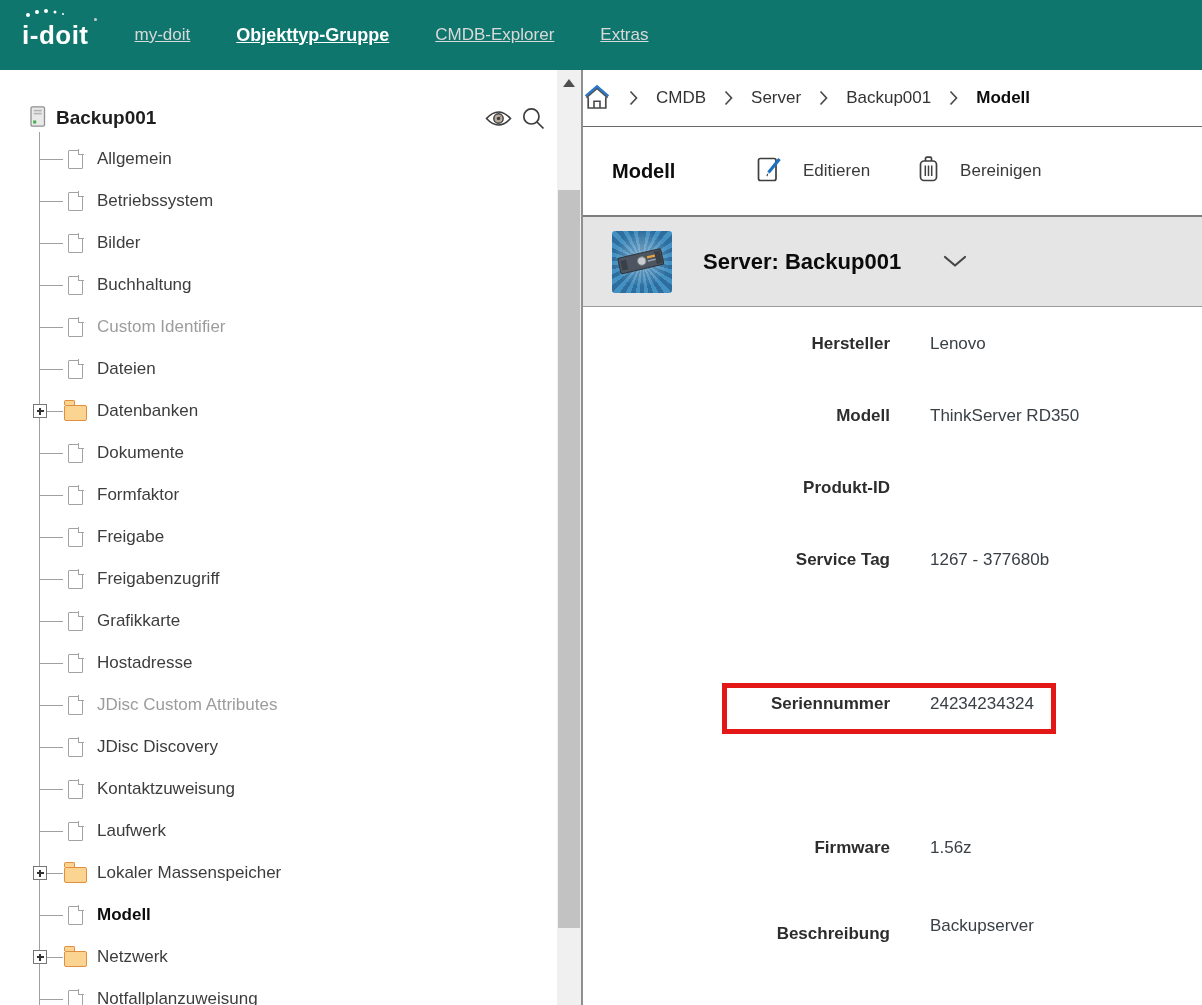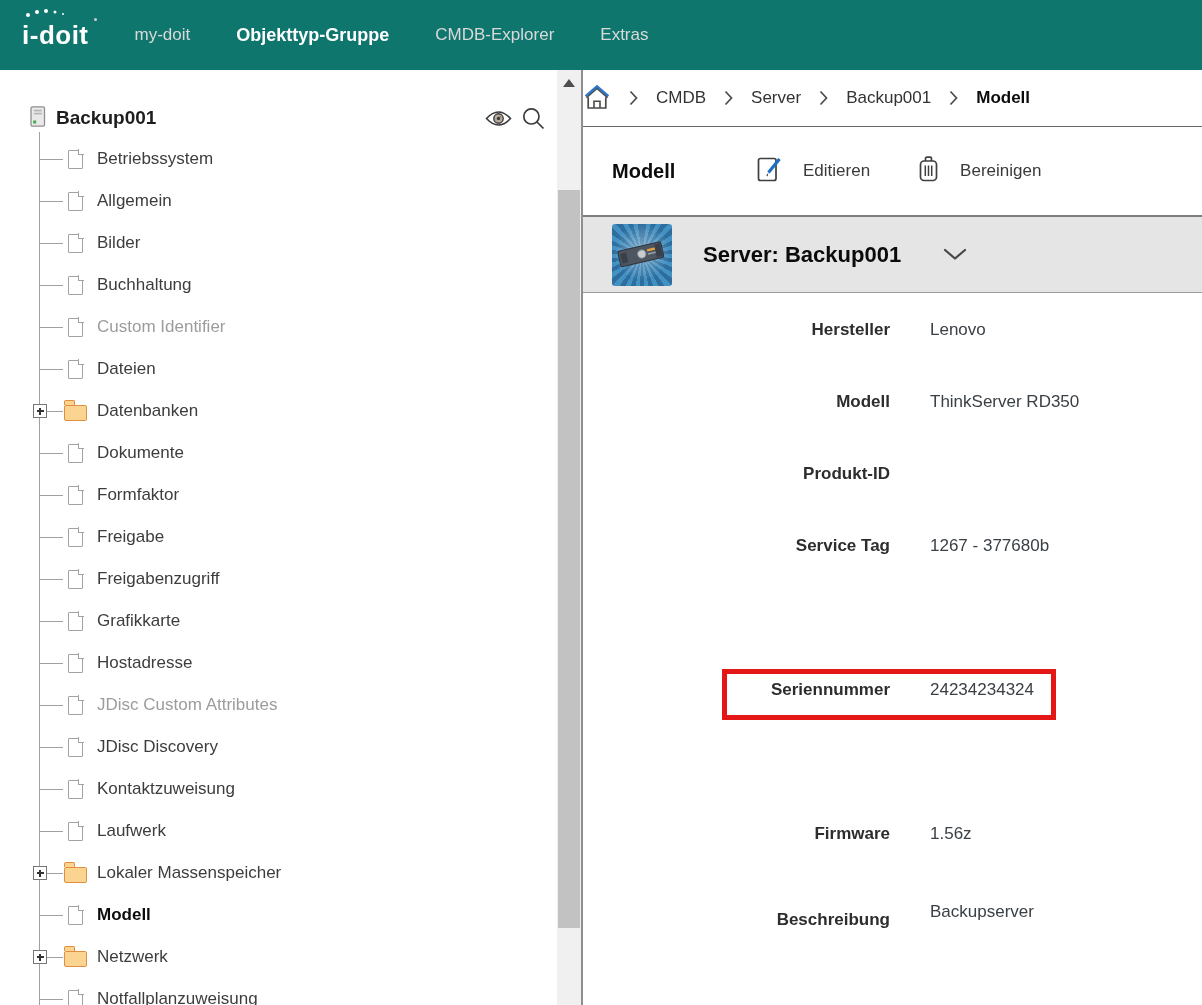--- a/index.html
+++ b/index.html
@@ -5,21 +5,21 @@
   html,body{margin:0;padding:0;background:#fff;font-family:"Liberation Sans",sans-serif;}
   .stage{width:1202px;height:1005px;overflow:hidden;position:relative;background:#fff;}
 
   
   .nav{height:70px;background:#0f766e;display:flex;align-items:center;padding-left:22px;box-sizing:border-box;}
   .logo{position:relative;margin-right:46px;cursor:pointer;}
   .logo-text{color:#fff;font-weight:bold;font-size:26px;letter-spacing:.5px;}
   .logo-dots{position:absolute;top:-7px;left:4px;width:4px;height:4px;border-radius:50%;background:#fff;
     box-shadow:9px -3px 0 0 #fff,18px -4px 0 0 #fff,27px -3px 0 -0.5px #fff,35px -1px 0 -1px #fff;}
   .logo-reg{position:absolute;top:-2px;right:-8px;width:3px;height:3px;border-radius:50%;background:#cfcfcf;}
-  .nav-item{color:#d9d9d9;font-size:17px;margin-right:46px;cursor:pointer;white-space:nowrap;}
+  .nav-item{color:#d9d9d9;font-size:17px;margin-right:46px;cursor:pointer;white-space:nowrap;text-decoration:underline;}
   .nav-item.active{color:#fff;font-weight:bold;font-size:18px;}
 
   
   .app{display:flex;height:935px;}
   .sidebar{width:557px;position:relative;background:#fff;overflow:hidden;flex:none;}
   .v-scrollbar{width:24px;background:#f0f0f0;position:relative;flex:none;}
   .content{flex:1;border-left:2px solid #8f8f8f;background:#fff;position:relative;box-sizing:border-box;}
 
   
   .sidebar-header{position:absolute;top:34px;left:30px;right:0;height:28px;display:flex;align-items:center;}
@@ -51,21 +51,21 @@
   .crumb.active{font-weight:bold;color:#0c0c0c;}
   .crumb-sep{margin:0 12px;display:flex;align-items:center;}
   .home{display:flex;align-items:center;margin-right:6px;cursor:pointer;}
 
   
   .toolbar{height:90px;display:flex;align-items:center;padding-left:29px;border-bottom:2px solid #7d7d7d;box-sizing:border-box;}
   .toolbar-title{font-size:20px;font-weight:bold;color:#0c0c0c;width:145px;}
   .tool-btn{display:flex;align-items:center;gap:20px;margin-right:47px;font-size:17px;color:#3a3a3a;cursor:pointer;white-space:nowrap;}
 
   
-  .banner{height:76px;background:#e5e5e5;border-bottom:1px solid #9c9c9c;display:flex;align-items:center;padding-left:29px;box-sizing:border-box;}
+  .banner{height:90px;background:#e5e5e5;border-bottom:1px solid #9c9c9c;display:flex;align-items:center;padding-left:29px;box-sizing:border-box;}
   .thumb{width:60px;height:62px;border-radius:3px;position:relative;overflow:hidden;flex:none;
     background:repeating-conic-gradient(from 0deg at 50% 50%, #2e6e9e 0deg 8deg, #4390c2 8deg 16deg);}
   .thumb::before{content:'';position:absolute;inset:0;background:radial-gradient(circle at 50% 45%, rgba(255,255,255,.45), rgba(255,255,255,0) 62%);}
   .thumb svg{position:absolute;left:6px;top:18px;transform:rotate(-13deg);}
   .banner-title{font-size:22px;font-weight:bold;color:#0b0b0b;margin-left:31px;white-space:nowrap;}
   .banner-chevron{margin-left:42px;display:flex;align-items:center;cursor:pointer;}
 
   
   .form{padding-top:1px;}
   .field-row{height:72px;display:flex;align-items:center;position:relative;}
@@ -119,26 +119,26 @@
               <circle cx="9.4" cy="9.4" r="7.6" fill="none" stroke="#3c3c3c" stroke-width="1.7"></circle>
               <line x1="15" y1="15" x2="21.5" y2="21.5" stroke="#3c3c3c" stroke-width="1.7"></line>
             </svg>
         </span>
       </div>
       <div class="tree-line"></div>
       <div class="tree">
           <div class="tree-row">
 
     <span class="doc"></span>
+    <span>Allgemein</span>
+  </div>
+          <div class="tree-row">
+
+    <span class="doc"></span>
     <span>Betriebssystem</span>
-  </div>
-          <div class="tree-row">
-
-    <span class="doc"></span>
-    <span>Allgemein</span>
   </div>
           <div class="tree-row">
 
     <span class="doc"></span>
     <span>Bilder</span>
   </div>
           <div class="tree-row">
 
     <span class="doc"></span>
     <span>Buchhaltung</span>

